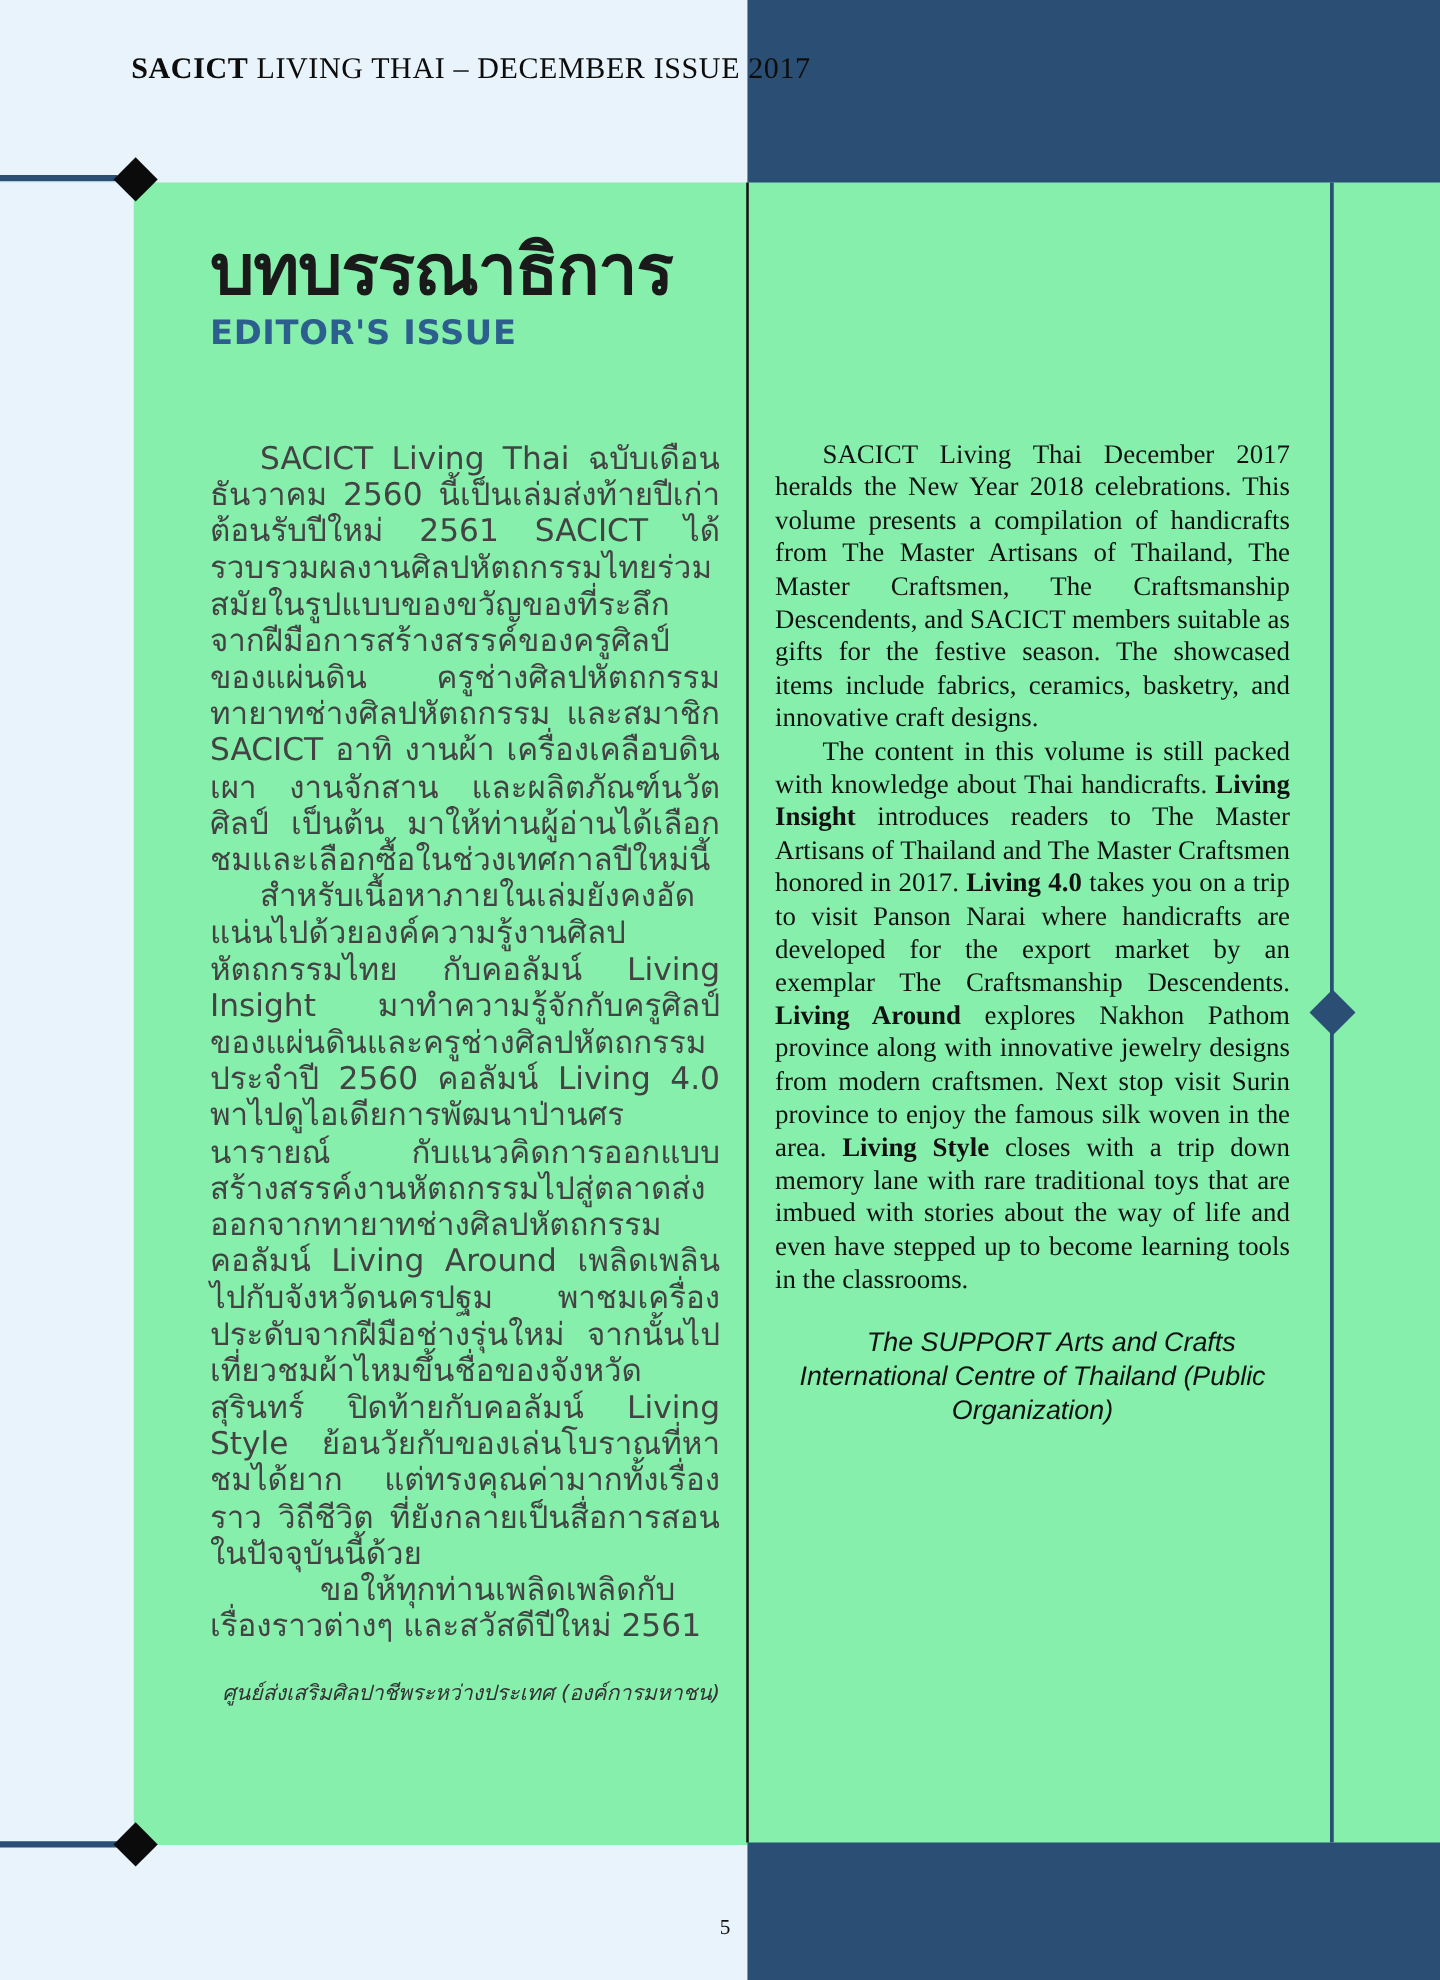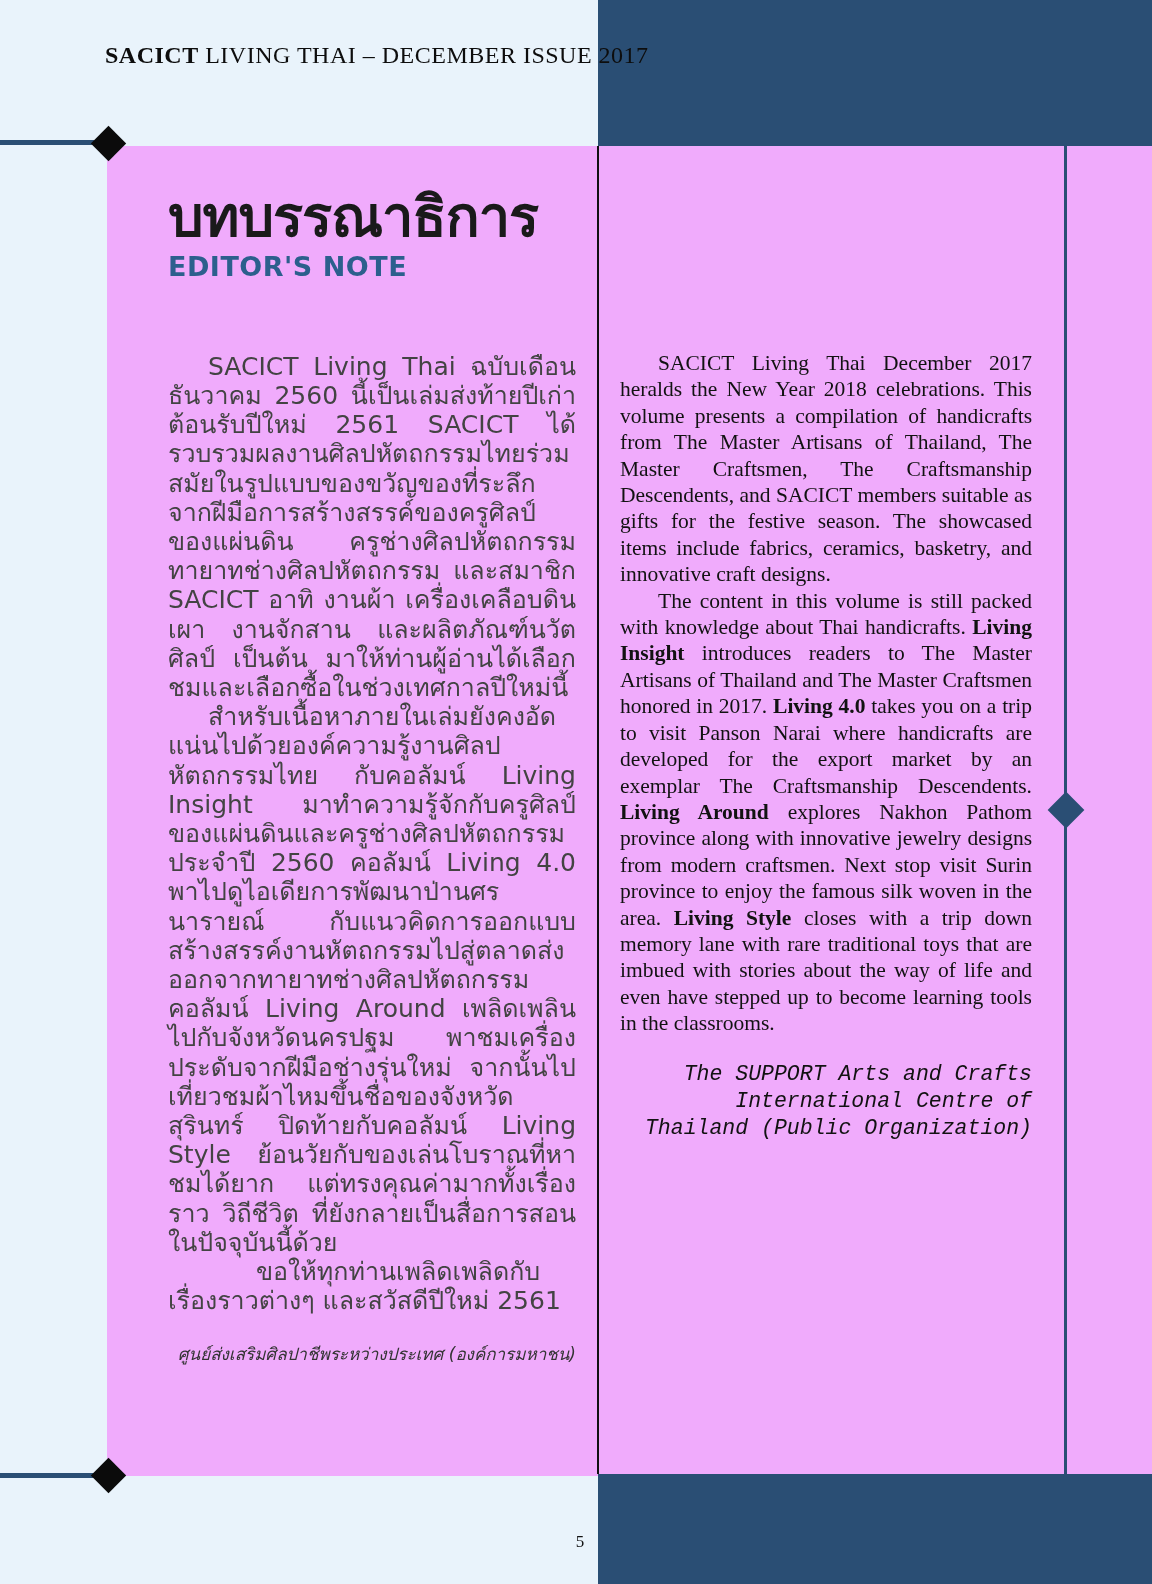--- a/index.html
+++ b/index.html
@@ -1,16 +1,16 @@
 <!DOCTYPE html>
 <html><head>
 <meta charset="utf-8">
 <style>
   html,body{margin:0;padding:0;background:#ffffff;}
-  .page{position:relative;width:1152px;height:1584px;background:#f0abfc;overflow:hidden;
+  .page{position:relative;width:1152px;height:1584px;background:#86efac;overflow:hidden;
         font-family:"Liberation Serif",serif;}
   
   .band{position:absolute;}
   .band-top-left{left:0;top:0;width:598px;height:146px;background:#e9f3fb;}
   .band-header-navy{left:598px;top:0;width:554px;height:146px;background:#2a4e74;}
   .left-strip{left:0;top:146px;width:107px;height:1330px;background:#e9f3fb;}
   .band-bottom-left{left:0;top:1476px;width:598px;height:108px;background:#e9f3fb;}
   .band-footer-navy{left:598px;top:1474px;width:554px;height:110px;background:#2a4e74;}
   
   .vline-black{position:absolute;left:597px;top:146px;width:2px;height:1328px;background:#111111;}
@@ -36,22 +36,22 @@
   .thai-body p{font-family:"DejaVu Sans",sans-serif;font-size:25px;line-height:29.2px;
                color:#434343;text-align:justify;text-indent:40px;margin:0;}
   .thai-body p.deep-indent{text-indent:88px;}
   .thai-signature{font-family:"DejaVu Sans",sans-serif;font-style:italic;font-size:17px;
                   color:#333333;text-align:right;margin-top:24px;}
   
   .right-col{position:absolute;left:620px;top:350px;width:412px;}
   .right-col p{font-family:"Liberation Serif",serif;font-size:21.5px;line-height:26.4px;
                color:#121212;text-align:justify;text-indent:38px;margin:0;}
   .right-col p b{font-weight:bold;}
-  .eng-signature{font-family:Liberation Mono, monospace;font-style:italic;font-size:21.5px;
-                 line-height:27px;color:#121212;margin-top:24px;text-indent:30px;text-align:right;}
+  .eng-signature{font-family:Liberation Sans, sans-serif;font-style:italic;font-size:21.5px;
+                 line-height:27px;color:#121212;margin-top:24px;text-indent:30px;text-align:center;}
   
   .page-number{position:absolute;left:568px;top:1532px;width:24px;text-align:center;
                font-size:17px;color:#111111;font-family:"Liberation Serif",serif;}
 </style>
 </head>
 <body>
 
 <div class="page">
 
   <div class="band band-top-left"></div>
@@ -68,21 +68,21 @@
   <div class="diamond diamond-top"></div>
   <div class="diamond diamond-bottom"></div>
   <div class="diamond diamond-right"></div>
 
   <div class="masthead">
     <span class="brand">SACICT</span><span> LIVING THAI – DECEMBER ISSUE 2017</span>
   </div>
 
   <div class="left-col">
     <h1 class="thai-title">บทบรรณาธิการ</h1>
-    <div class="editors-note">EDITOR'S NOTE</div>
+    <div class="editors-note">EDITOR'S ISSUE</div>
     <div class="thai-body">
       <p>SACICT Living Thai ฉบับเดือนธันวาคม 2560 นี้เป็นเล่มส่งท้ายปีเก่า ต้อนรับปีใหม่ 2561 SACICT ได้รวบรวมผลงานศิลปหัตถกรรมไทยร่วมสมัยในรูปแบบของขวัญของที่ระลึก จากฝีมือการสร้างสรรค์ของครูศิลป์ของแผ่นดิน ครูช่างศิลปหัตถกรรม ทายาทช่างศิลปหัตถกรรม และสมาชิก SACICT อาทิ งานผ้า เครื่องเคลือบดินเผา งานจักสาน และผลิตภัณฑ์นวัตศิลป์ เป็นต้น มาให้ท่านผู้อ่านได้เลือกชมและเลือกซื้อในช่วงเทศกาลปีใหม่นี้</p>
       <p>สำหรับเนื้อหาภายในเล่มยังคงอัดแน่นไปด้วยองค์ความรู้งานศิลปหัตถกรรมไทย กับคอลัมน์ Living Insight มาทำความรู้จักกับครูศิลป์ของแผ่นดินและครูช่างศิลปหัตถกรรม ประจำปี 2560 คอลัมน์ Living 4.0 พาไปดูไอเดียการพัฒนาป่านศรนารายณ์ กับแนวคิดการออกแบบสร้างสรรค์งานหัตถกรรมไปสู่ตลาดส่งออกจากทายาทช่างศิลปหัตถกรรม คอลัมน์ Living Around เพลิดเพลินไปกับจังหวัดนครปฐม พาชมเครื่องประดับจากฝีมือช่างรุ่นใหม่ จากนั้นไปเที่ยวชมผ้าไหมขึ้นชื่อของจังหวัดสุรินทร์ ปิดท้ายกับคอลัมน์ Living Style ย้อนวัยกับของเล่นโบราณที่หาชมได้ยาก แต่ทรงคุณค่ามากทั้งเรื่องราว วิถีชีวิต ที่ยังกลายเป็นสื่อการสอนในปัจจุบันนี้ด้วย</p>
       <p class="deep-indent">ขอให้ทุกท่านเพลิดเพลิดกับเรื่องราวต่างๆ และสวัสดีปีใหม่ 2561</p>
     </div>
     <div class="thai-signature">ศูนย์ส่งเสริมศิลปาชีพระหว่างประเทศ (องค์การมหาชน)</div>
   </div>
 
   <div class="right-col">
     <p>SACICT Living Thai December 2017 heralds the New Year 2018 celebrations. This volume presents a compilation of handicrafts from The Master Artisans of Thailand, The Master Craftsmen, The Craftsmanship Descendents, and SACICT members suitable as gifts for the festive season. The showcased items include fabrics, ceramics, basketry, and innovative craft designs.</p>

